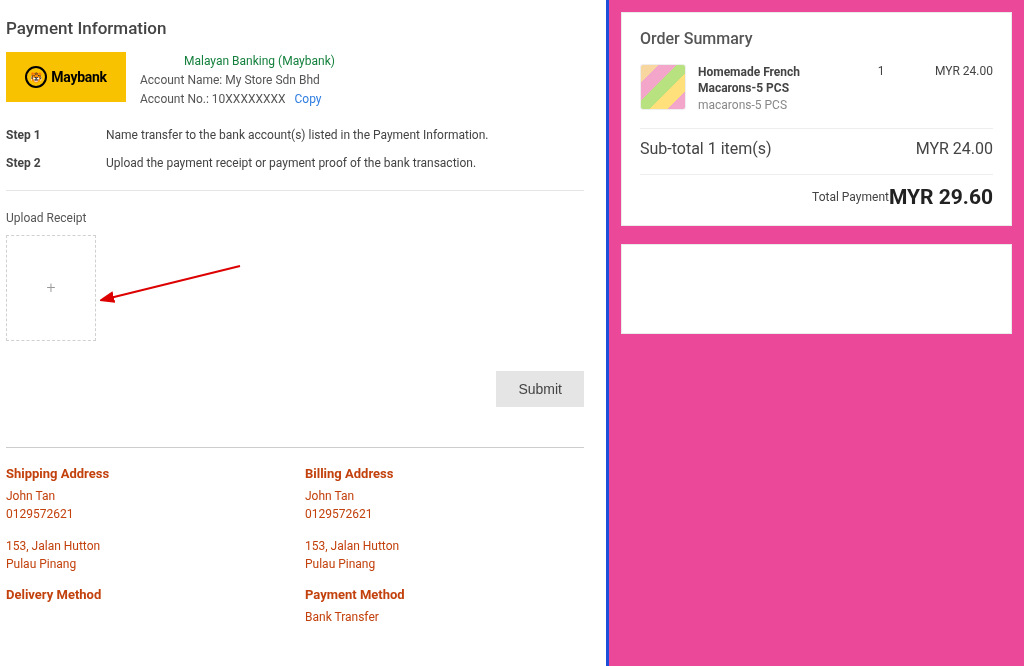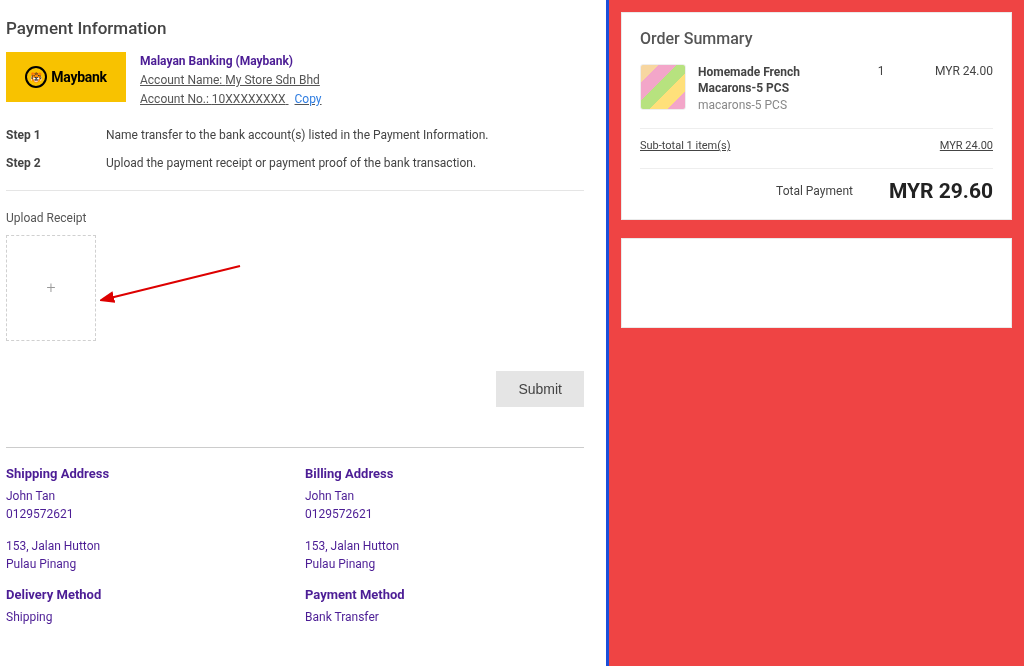--- a/index.html
+++ b/index.html
@@ -18,21 +18,21 @@
     height: 100%;
   }
   .left {
     flex: 1;
     padding: 12px 22px 20px 6px;
     border-right: 3px solid #1d4ed8;
     overflow: hidden;
   }
   .right {
     width: 415px;
-    background: #ef4444;
+    background: #ec4899;
     padding: 12px;
   }
   .section-title {
     font-size: 17px;
     font-weight: 500;
     color: #444;
     margin: 6px 0 14px 0;
   }
   .bank-row {
     display: flex;
@@ -52,22 +52,22 @@
     letter-spacing: -0.3px;
     color: #000;
     gap: 4px;
   }
   .bank-logo .tiger {
     width: 22px; height: 22px; border: 2px solid #000; border-radius: 50%;
     display: inline-flex; align-items: center; justify-content: center;
     font-size: 10px;
   }
   .bank-text { font-size: 12px; line-height: 1.6; }
-  .bank-text .name { font-weight: 700; color: #4c1d95; }
-  .bank-text .muted { color: #555; text-decoration: underline; }
+  .bank-text .name { font-weight: 400; color: #15803d; margin-left: 44px; }
+  .bank-text .muted { color: #555; }
   .copy-link { color: #2f7de1; margin-left: 6px; cursor: pointer; }
   .steps-block { display: grid; grid-template-columns: 100px 1fr; row-gap: 14px; font-size: 12px; color: #444; }
   .steps-block .lbl { font-weight: 700; }
   hr.sep {
     border: none;
     border-top: 1px solid #e5e5e5;
     margin: 20px 0;
   }
   .upload-label { font-size: 12px; color: #555; margin-bottom: 10px; }
   .dropzone {
@@ -93,21 +93,21 @@
   hr.sep2 {
     border: none;
     border-top: 1px solid #ccc;
     margin: 40px 0 18px 0;
   }
   .addr-grid {
     display: grid;
     grid-template-columns: 1fr 1fr;
     gap: 10px 20px;
     font-size: 12px;
-    color: #4c1d95;
+    color: #c2410c;
   }
   .addr-block h4 { font-size: 13px; font-weight: 700; margin: 0 0 6px 0; }
   .addr-block div { line-height: 1.5; }
   .addr-block .gap { height: 14px; }
 
   .summary-card {
     background: #fff;
     border: 1px solid #eaeaea;
     padding: 16px 18px;
     margin-bottom: 18px;
@@ -120,24 +120,24 @@
     border: 1px solid #eee;
   }
   .item-info { flex: 1; }
   .item-name { font-weight: 700; color: #444; line-height: 1.35; }
   .item-sku { color: #888; margin-top: 2px; }
   .item-qty { width: 40px; text-align: center; color: #444; }
   .item-price { width: 80px; text-align: right; color: #444; }
   .summary-sep {
     border: none; border-top: 1px solid #eee; margin: 16px 0 10px 0;
   }
-  .line-row { display: flex; justify-content: space-between; font-size: 11px; color: #444; margin: 8px 0; text-decoration: underline; }
+  .line-row { display: flex; justify-content: space-between; font-size: 16px; color: #444; margin: 8px 0; }
   .total-row { display: flex; justify-content: flex-end; align-items: center; margin-top: 8px; }
   .total-row .lbl { font-size: 12px; color: #444; }
-  .total-row .val { font-size: 21px; font-weight: 700; color: #222; margin-left: 36px; }
+  .total-row .val { font-size: 21px; font-weight: 700; color: #222; }
   .blank-card { background: #fff; border: 1px solid #eaeaea; height: 90px; }
 </style>
 </head>
 <body>
 
 <div class="page">
   <div class="left" style="position:relative">
     <div class="section-title">Payment Information</div>
 
     <div class="bank-row">
@@ -189,21 +189,20 @@
     <div class="addr-grid">
       <div class="addr-block">
         <h4>Shipping Address</h4>
         <div>John Tan</div>
         <div>0129572621</div>
         <div class="gap"></div>
         <div>153, Jalan Hutton</div>
         <div>Pulau Pinang</div>
         <div class="gap"></div>
         <h4>Delivery Method</h4>
-        <div>Shipping</div>
       </div>
 
       <div class="addr-block">
         <h4>Billing Address</h4>
         <div>John Tan</div>
         <div>0129572621</div>
         <div class="gap"></div>
         <div>153, Jalan Hutton</div>
         <div>Pulau Pinang</div>
         <div class="gap"></div>

